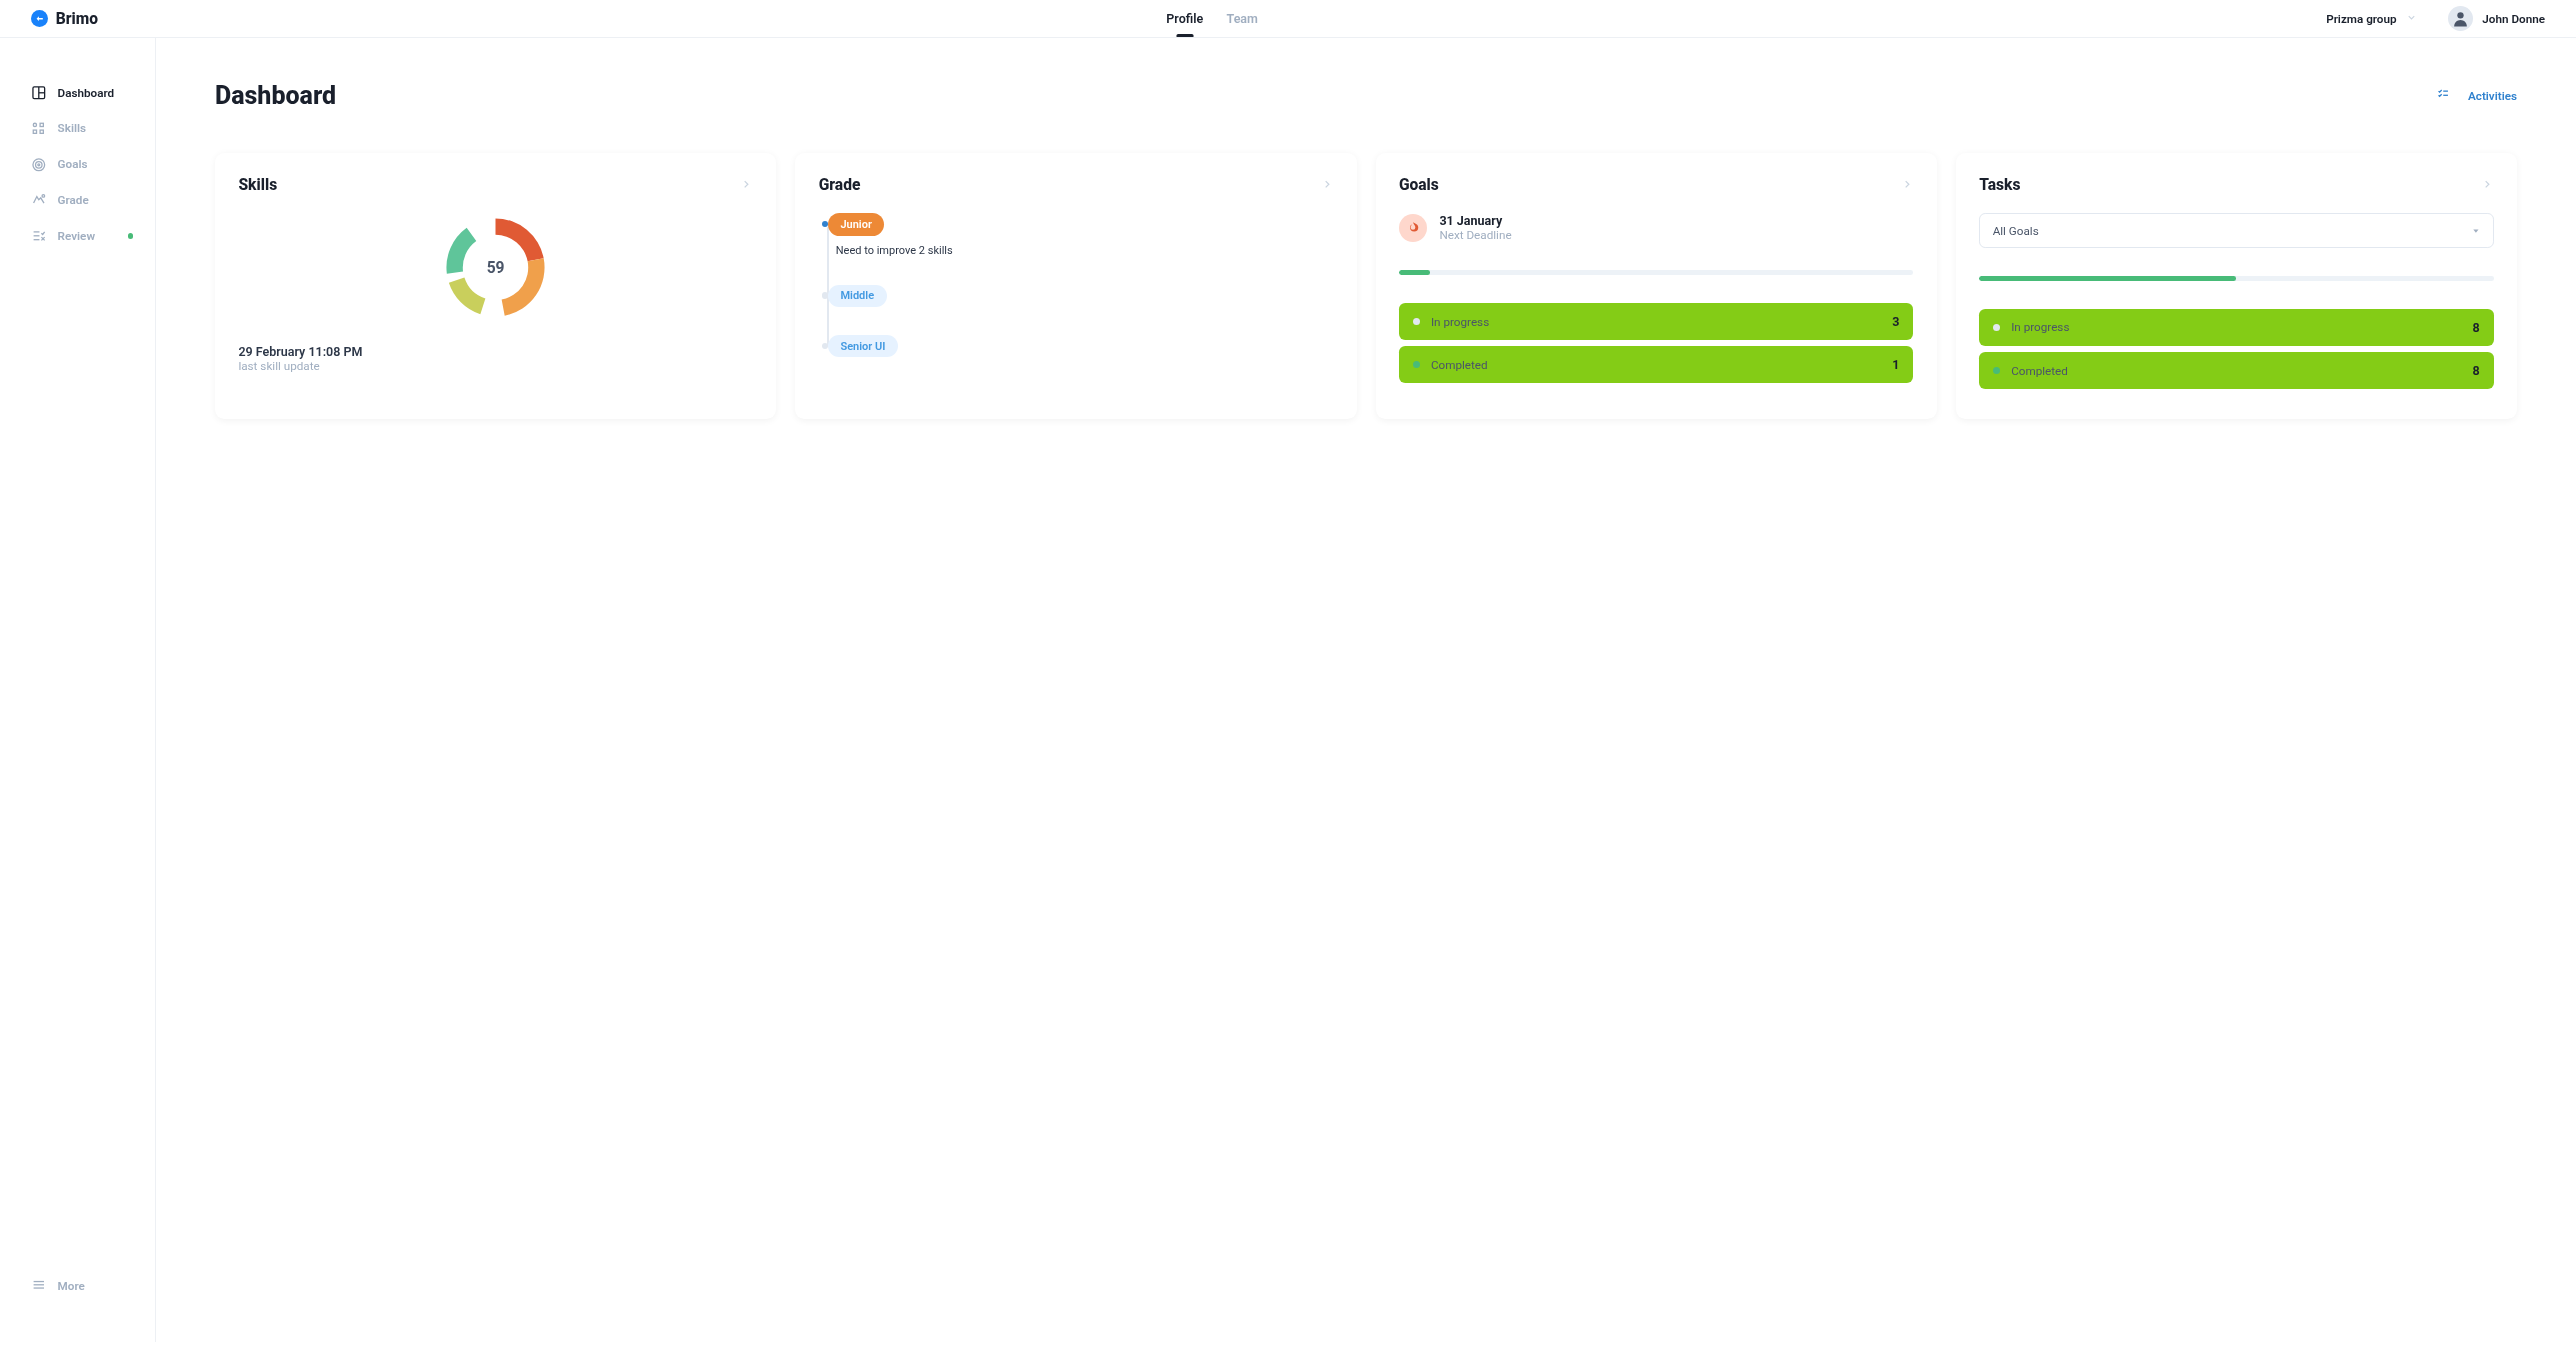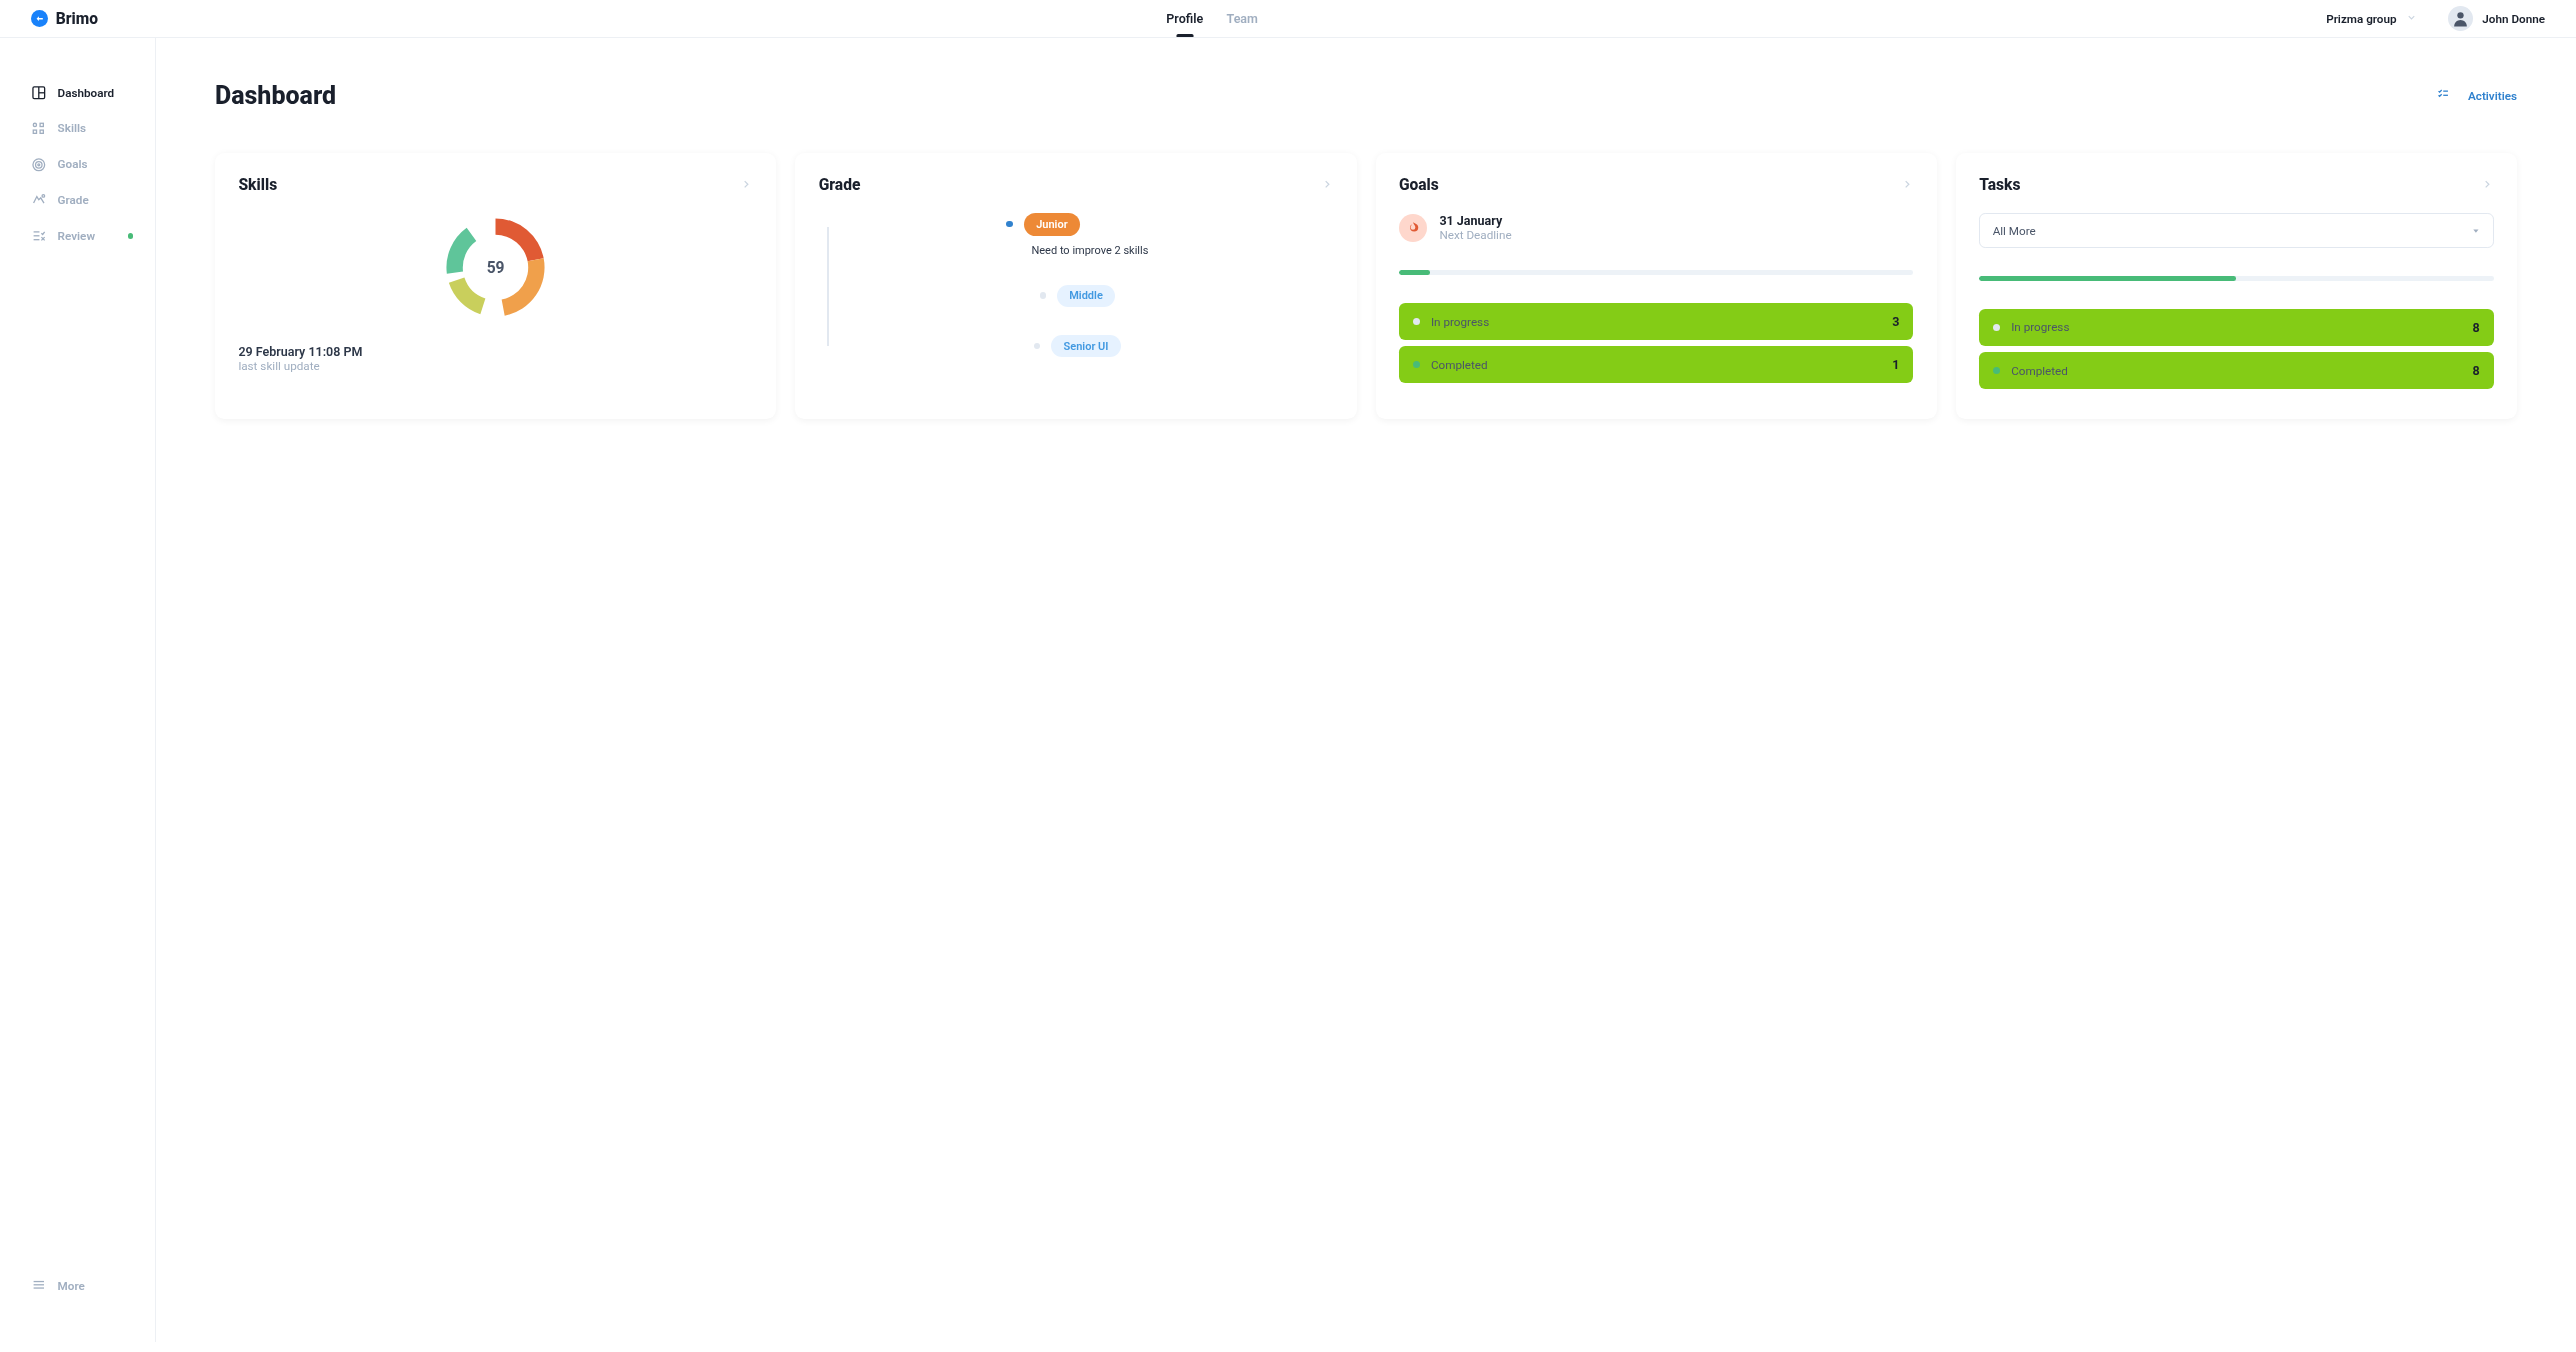--- a/index.html
+++ b/index.html
@@ -206,21 +206,21 @@
   
   .grade-list { position: relative; padding-left: 3.1px; }
   .grade-line {
     position: absolute;
     left: 8.6px;
     top: 14px;
     bottom: 11px;
     width: 1.6px;
     background: #e2e8f0;
   }
-  .grade-item { display: flex; align-items: flex-start; gap: 11px; margin-bottom: 28px; position: relative; justify-content: center; }
+  .grade-item { display: flex; align-items: flex-start; margin-bottom: 28px; position: relative; }
   .grade-item:last-child { margin-bottom: 0; }
   .grade-dot {
     width: 6.2px; height: 6.2px; border-radius: 50%;
     margin-top: 7.8px;
     flex-shrink: 0;
     position: relative;
     z-index: 1;
     background: #e2e8f0;
   }
   .grade-dot.active { background: #3182ce; }
@@ -507,21 +507,21 @@
       <div class="card">
         <div class="card-header">
           <div class="card-title">Tasks</div>
           <span class="chevron">
             <svg width="12.5" height="12.5" viewBox="0 0 24 24" fill="none" stroke="currentColor" stroke-width="2.5">
                 <polyline points="9 6 15 12 9 18"></polyline>
               </svg>
           </span>
         </div>
         <div class="select">
-          <span>All More</span>
+          <span>All Goals</span>
           <span style="color:#a0aec0">
             <svg width="7.8" height="7.8" viewBox="0 0 24 24" fill="currentColor">
                 <polygon points="4 8 20 8 12 18"></polygon>
               </svg>
           </span>
         </div>
         <div class="progress-bar">
           <div class="progress-fill" id="tasks-progress" style="width: 50%;"></div>
         </div>
         <div class="status-item">

